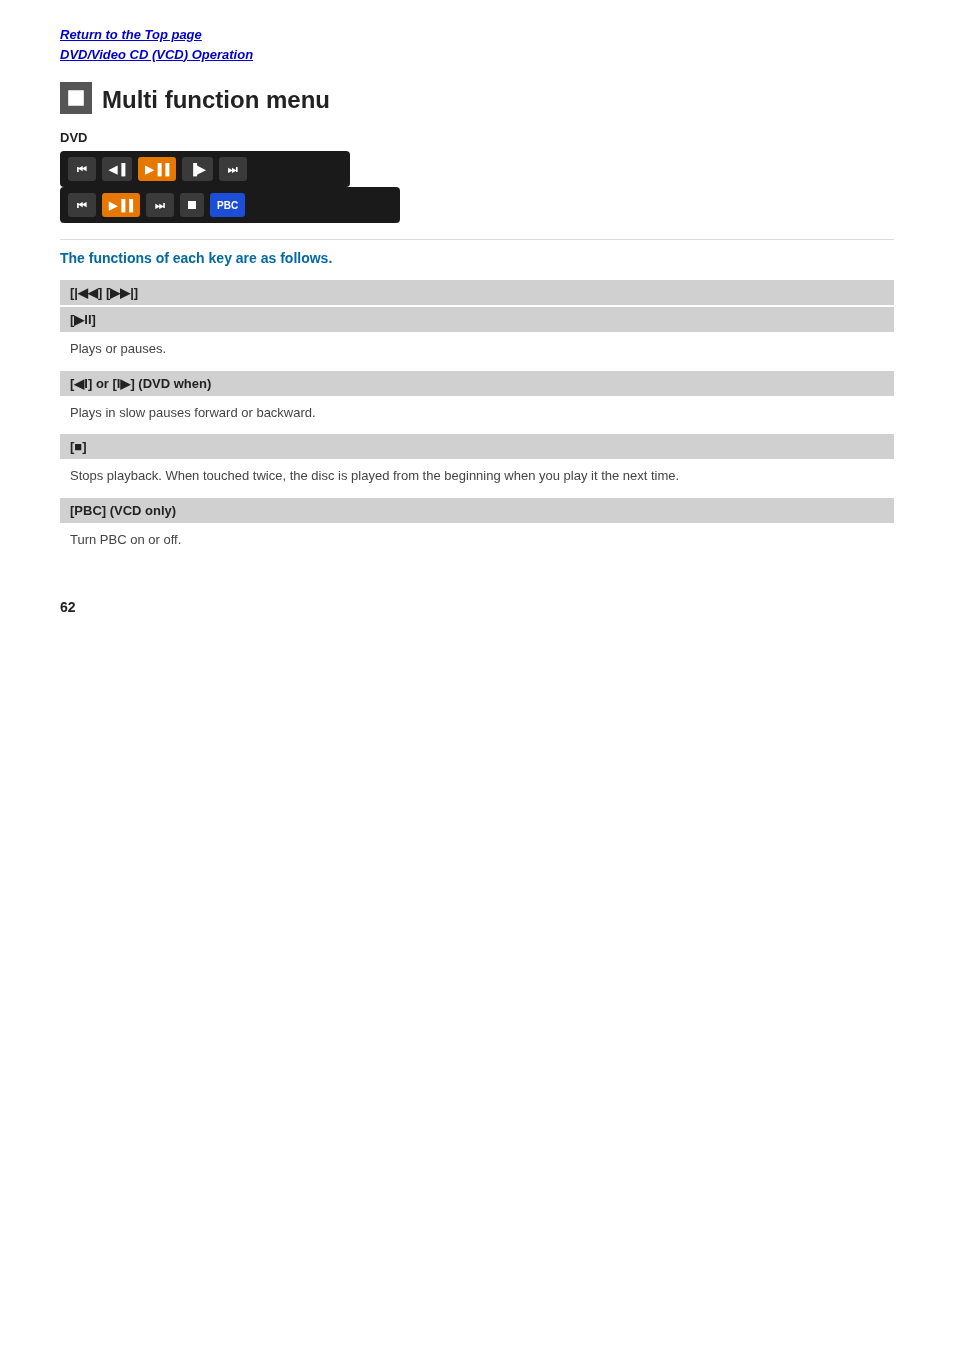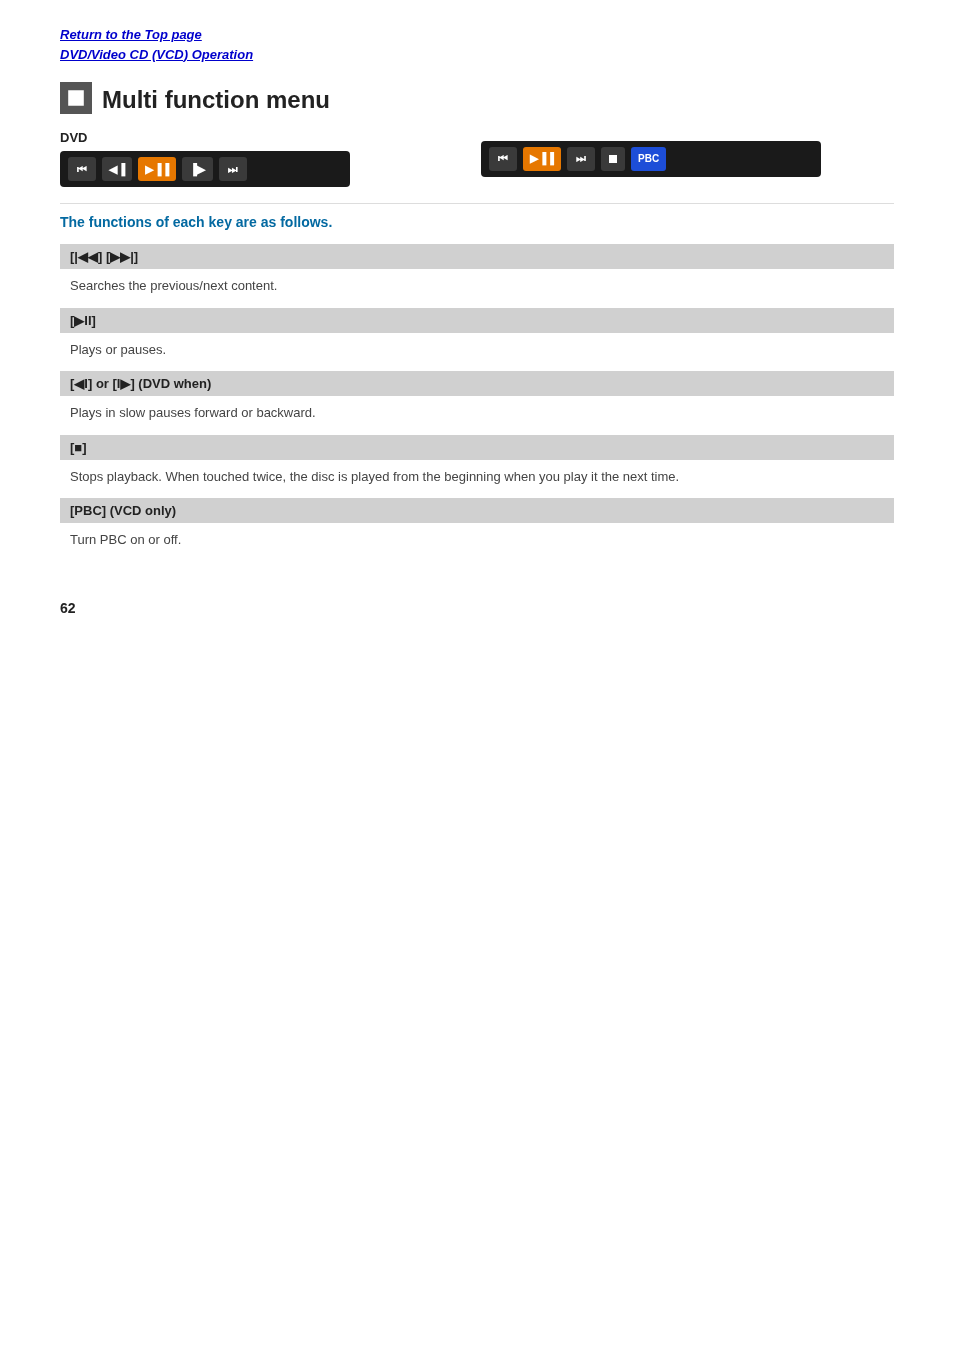--- a/index.html
+++ b/index.html
@@ -49,23 +49,24 @@
       clip-path: polygon(20% 20%, 20% 80%, 80% 80%, 80% 20%);
     }
     .page-title {
       font-size: 24px;
       font-weight: bold;
       color: #222;
     }
 
     .columns-row {
       display: flex;
-      align-items: center;
-      gap: 8px;
+      align-items: flex-start;
+      gap: 0;
       margin-bottom: 16px;
+      flex-direction: column;
     }
     .col-dvd, .col-vcd {
       flex: 1;
     }
     .col-label {
       font-size: 13px;
       font-weight: bold;
       color: #222;
       margin-bottom: 6px;
     }
@@ -199,21 +200,20 @@
 </div>
 
 <hr class="divider-line">
 
 <p class="intro-text">The functions of each key are as follows.</p>
 
 <div>
 
   <div class="section-block">
     <div class="section-header">[|◀◀] [▶▶|]</div>
-    <div class="section-body">Searches the previous/next content.</div>
   </div>
 
   <div class="section-block">
     <div class="section-header">[▶II]</div>
     <div class="section-body">Plays or pauses.</div>
   </div>
 
   <div class="section-block">
     <div class="section-header">[◀I] or [I▶] (DVD when)</div>
     <div class="section-body">Plays in slow pauses forward or backward.</div>

